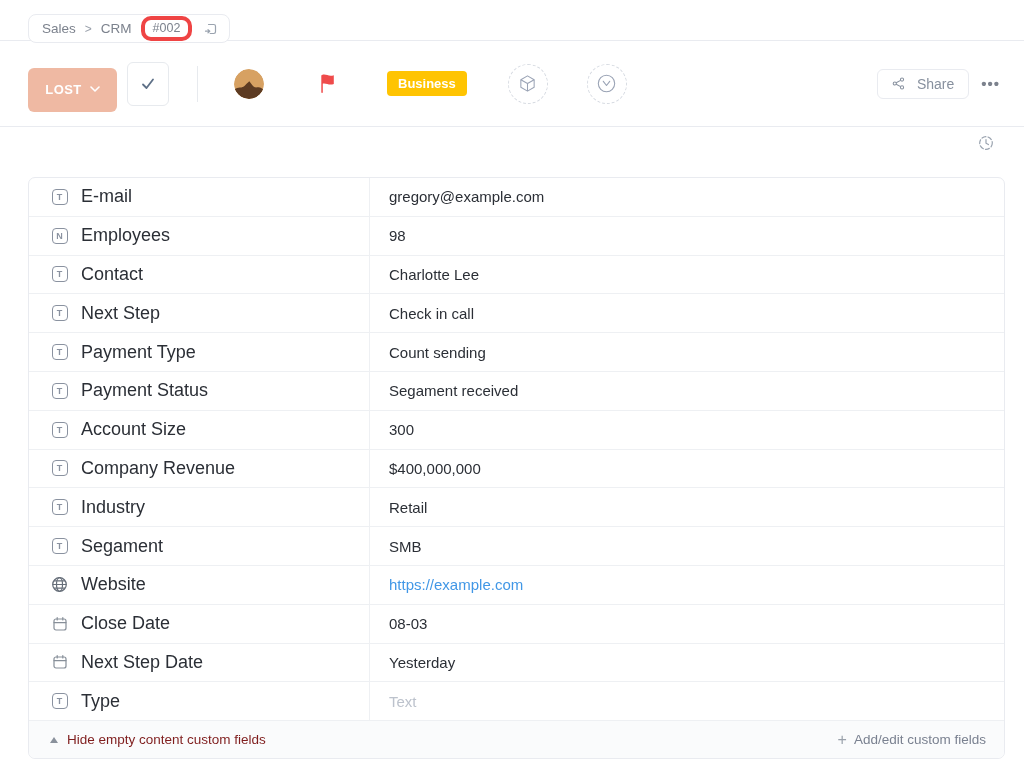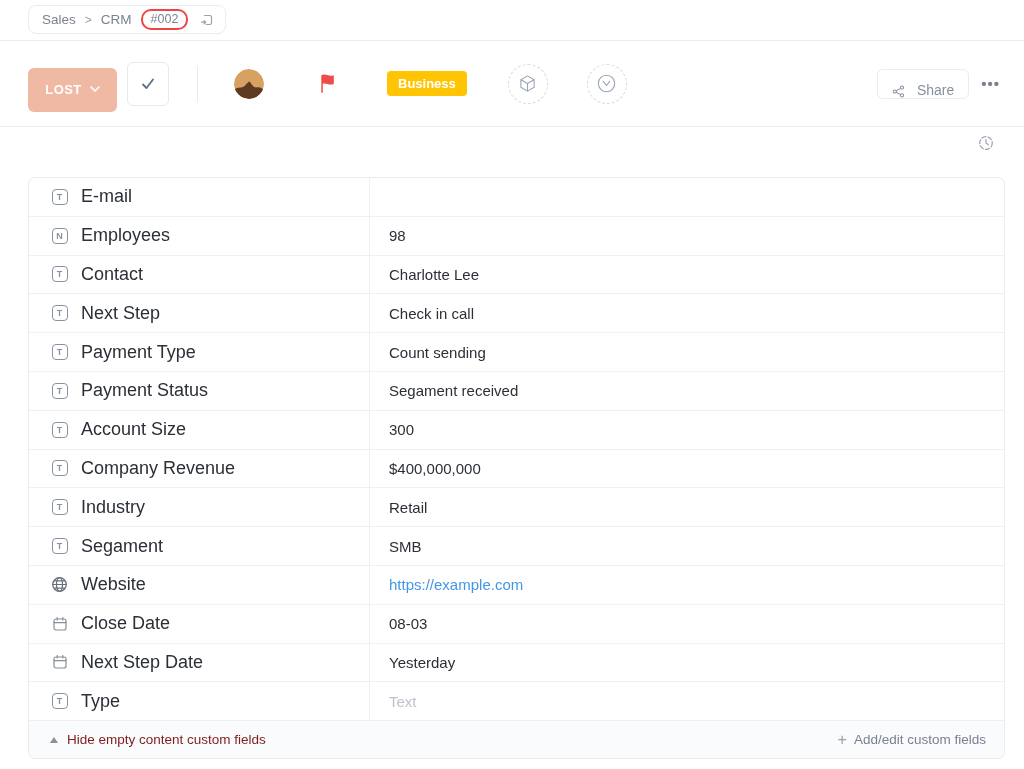--- a/index.html
+++ b/index.html
@@ -8,29 +8,29 @@
     width:1024px; height:769px; overflow:hidden;
     background:#ffffff;
     font-family:"Liberation Sans", sans-serif;
     color:#2b2f36;
     position:relative;
   }
 
   
   .topbar { height:41px; border-bottom:1px solid #e9ebf0; display:flex; align-items:flex-start; }
   .crumb-box {
-    margin:5px 0 0 28px; height:29px;
+    margin:14px 0 0 28px; height:29px;
     border:1px solid #e9ebf0; border-radius:8px;
     display:inline-flex; align-items:center; gap:9px;
     padding:0 8px 0 13px; background:#fff;
   }
   .crumb-item { font-size:13.5px; color:#7c828d; cursor:pointer; }
   .crumb-sep  { font-size:12px; color:#9aa1ab; }
   .crumb-id {
-    border:2px solid #ef4444; border-radius:10px; padding:1px 8px 2px;
+    border:4px solid #ef4444; border-radius:10px; padding:1px 8px 2px;
     font-size:12.5px; color:#7c828d;
   }
   .popout-btn { display:flex; align-items:center; cursor:pointer; padding:2px; }
 
   
   .toolbar {
     height:86px; border-bottom:1px solid #e9ebf0;
     display:flex; align-items:center; padding:0 24px 0 28px;
   }
   .status-btn {
@@ -55,21 +55,21 @@
   }
   .dash-circle {
     width:40px; height:40px; border:1px dashed #d7dbe2; border-radius:50%;
     display:flex; align-items:center; justify-content:center; cursor:pointer;
   }
   .dash-circle.c1 { margin-left:41px; }
   .dash-circle.c2 { margin-left:39px; }
   .share-btn {
     margin-left:auto; height:30px; border:1px solid #e9ebf0; border-radius:6px;
     background:#fff; color:#87909e; font-family:inherit; font-size:14px;
-    display:flex; align-items:flex-end; gap:12px; padding:0 14px; cursor:pointer;
+    display:flex; align-items:center; gap:12px; padding:0 14px; cursor:pointer;
   }
   .more-dots {
     margin-left:12px; color:#7c828d; font-size:15px; font-weight:bold;
     letter-spacing:1px; cursor:pointer; white-space:nowrap;
   }
 
   
   .content { position:relative; height:640px; background:#fff; }
   .clock-btn { position:absolute; top:8px; right:30px; cursor:pointer; }
 
@@ -200,20 +200,21 @@
 
   <div class="fields-card">
     <div id="rows">
   <div class="field-row">
     <div class="label-cell">
       <span class="fico">
               <span class="letter-box">T</span>
             </span>
       <span class="fname">E-mail</span>
     </div>
+    <div class="value-cell">gregory@example.com</div>
   </div>
 
   <div class="field-row">
     <div class="label-cell">
       <span class="fico">
               <span class="letter-box">N</span>
             </span>
       <span class="fname">Employees</span>
     </div>
     <div class="value-cell">98</div>

